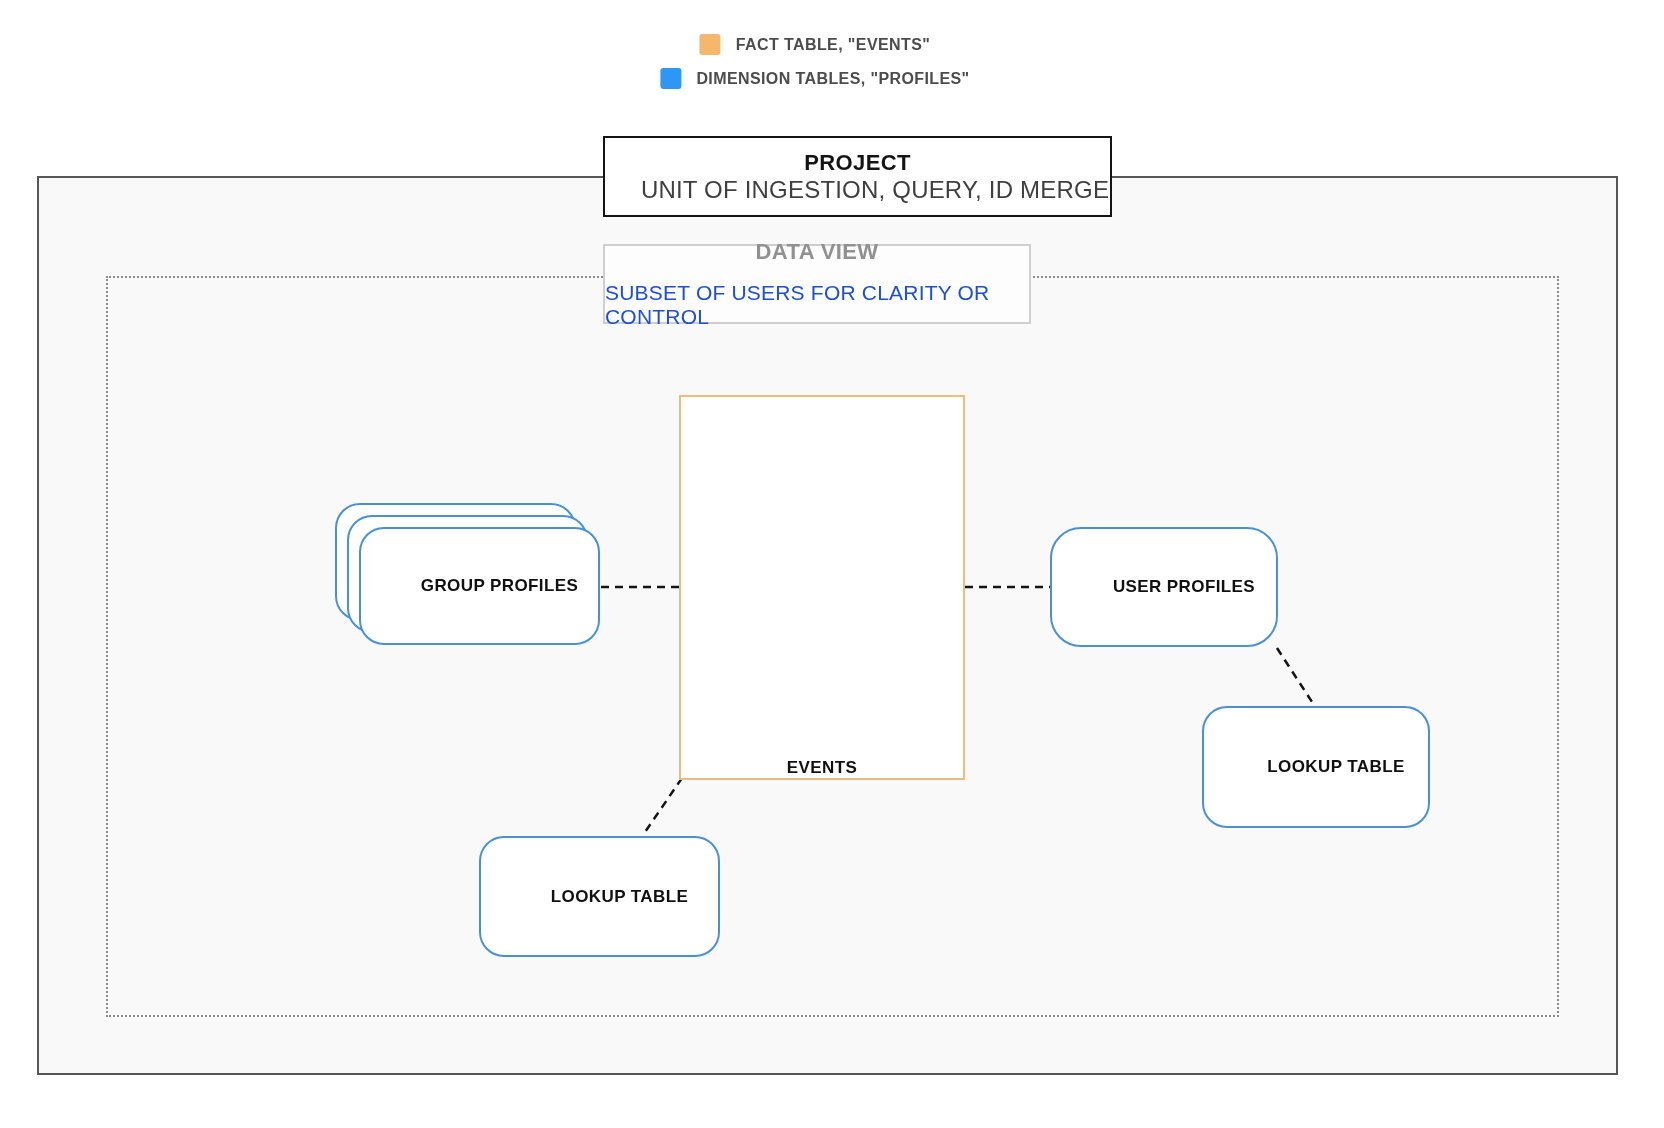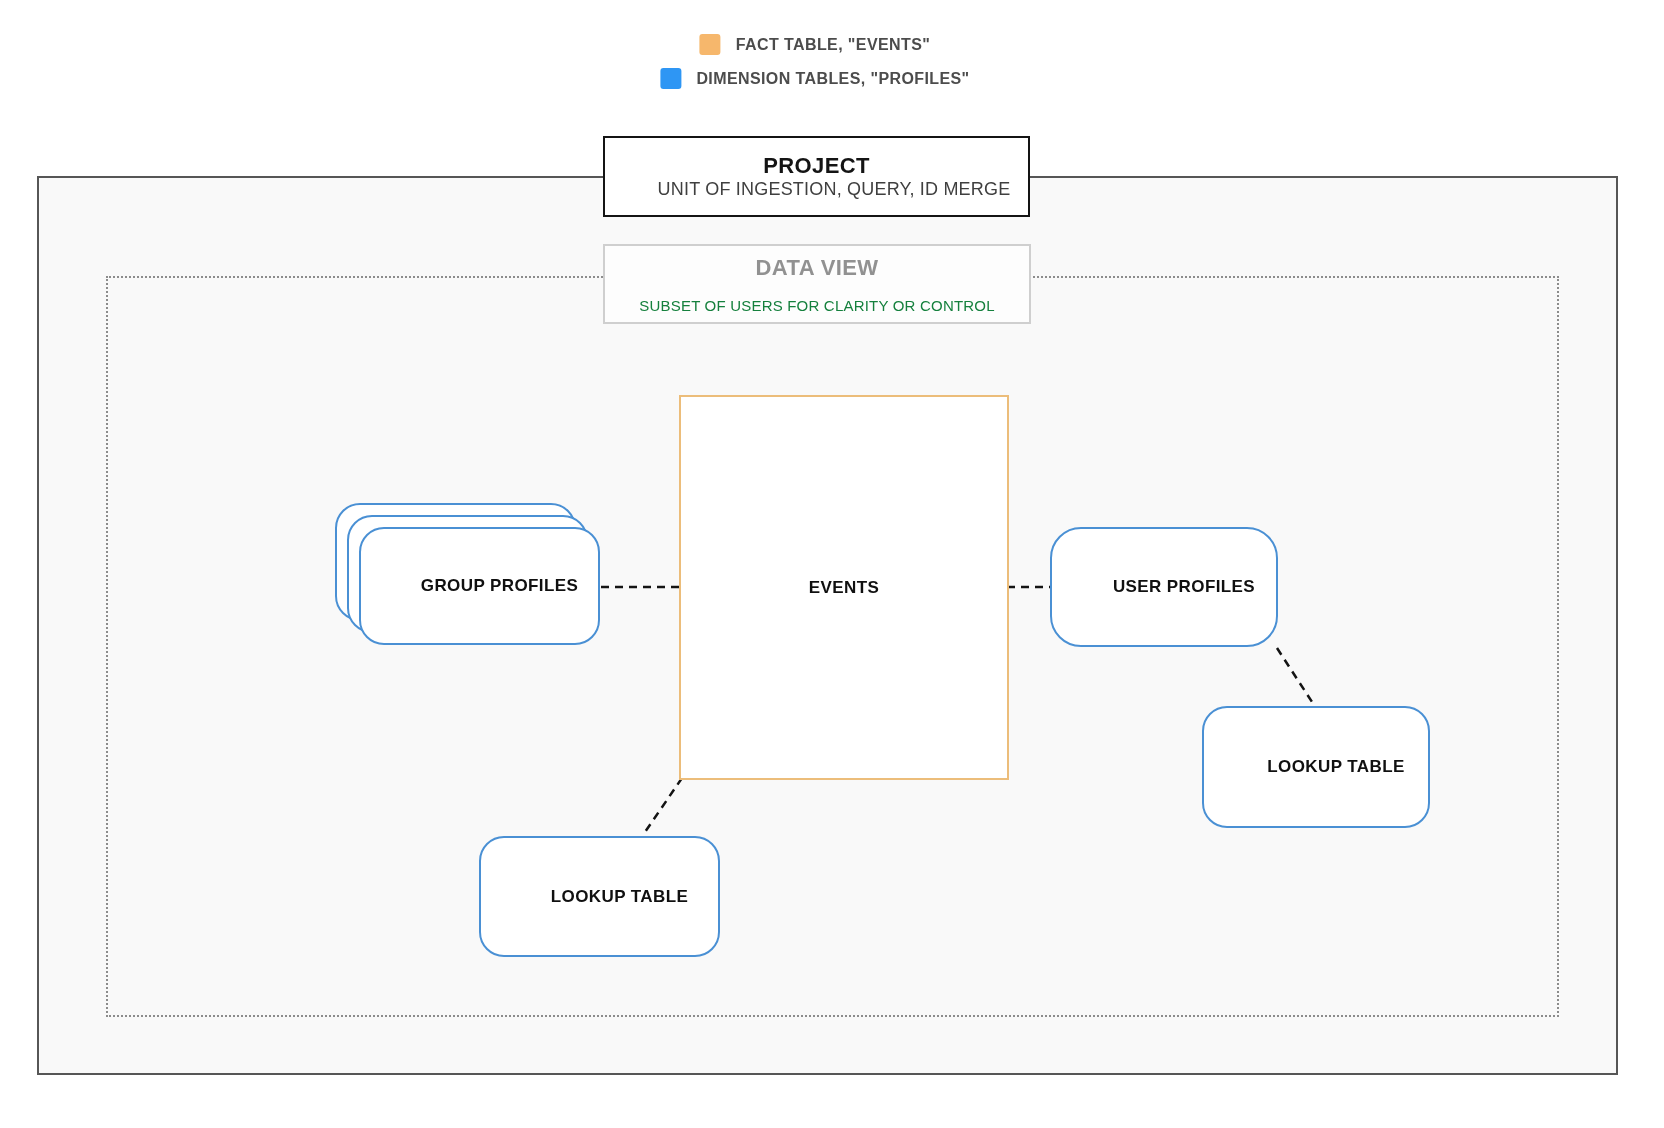--- a/index.html
+++ b/index.html
@@ -23,43 +23,43 @@
   }
   .legend-row{display:flex;align-items:center;gap:15px;}
   .swatch{width:21px;height:21px;border-radius:3px;flex:0 0 auto;}
   .swatch.fact{background:#F6B76C;}
   .swatch.dimension{background:#2E96F4;}
   .legend-label{
     font-size:16px;font-weight:bold;color:#4c4c4c;letter-spacing:.4px;white-space:nowrap;
   }
   
   .project-box{
-    position:absolute;left:603px;top:136px;width:427px;height:81px;
+    position:absolute;left:603px;top:136px;width:509px;height:81px;
     background:#ffffff;border:2.5px solid #141414;box-sizing:border-box;
     display:flex;flex-direction:column;align-items:center;justify-content:center;
     z-index:5;
   }
   .project-box .title{font-size:22px;font-weight:bold;color:#141414;letter-spacing:.4px;}
-  .project-box .subtitle{font-size:18px;color:#3f3f3f;letter-spacing:.2px;margin-left:35px;}
+  .project-box .subtitle{font-size:24px;color:#3f3f3f;letter-spacing:.2px;margin-left:35px;}
   .data-view-box{
     position:absolute;left:603px;top:244px;width:428px;height:80px;
     background:#fdfdfd;border:2px solid #cfcfcf;box-sizing:border-box;
     display:flex;flex-direction:column;align-items:center;justify-content:center;gap:16px;
     z-index:5;
   }
   .data-view-box .title{font-size:22px;font-weight:bold;color:#919191;letter-spacing:.4px;}
-  .data-view-box .subtitle{font-size:15px;color:#15803d;letter-spacing:.2px;}
+  .data-view-box .subtitle{font-size:21px;color:#1d4ed8;letter-spacing:.2px;}
   
   .node-label{
     font-size:17px;font-weight:bold;color:#101010;letter-spacing:.4px;white-space:nowrap;
   }
   .events-box{
-    position:absolute;left:679px;top:395px;width:330px;height:385px;
+    position:absolute;left:679px;top:395px;width:286px;height:385px;
     background:#ffffff;border:2px solid #ECBD7A;box-sizing:border-box;
-    display:flex;align-items:center;justify-content:center;z-index:3;
+    display:flex;align-items:flex-end;justify-content:center;z-index:3;
   }
   .dim-card{
     background:#ffffff;border:2px solid #4A90D4;border-radius:25px;box-sizing:border-box;padding-left:40px;
   }
   .group-stack{position:absolute;left:335px;top:503px;width:265px;height:142px;z-index:3;}
   .group-stack .card{position:absolute;width:241px;height:118px;}
   .group-stack .card.back{left:0;top:0;}
   .group-stack .card.middle{left:12px;top:12px;}
   .group-stack .card.front{left:24px;top:24px;display:flex;align-items:center;justify-content:center;}
   .user-profiles-box{

